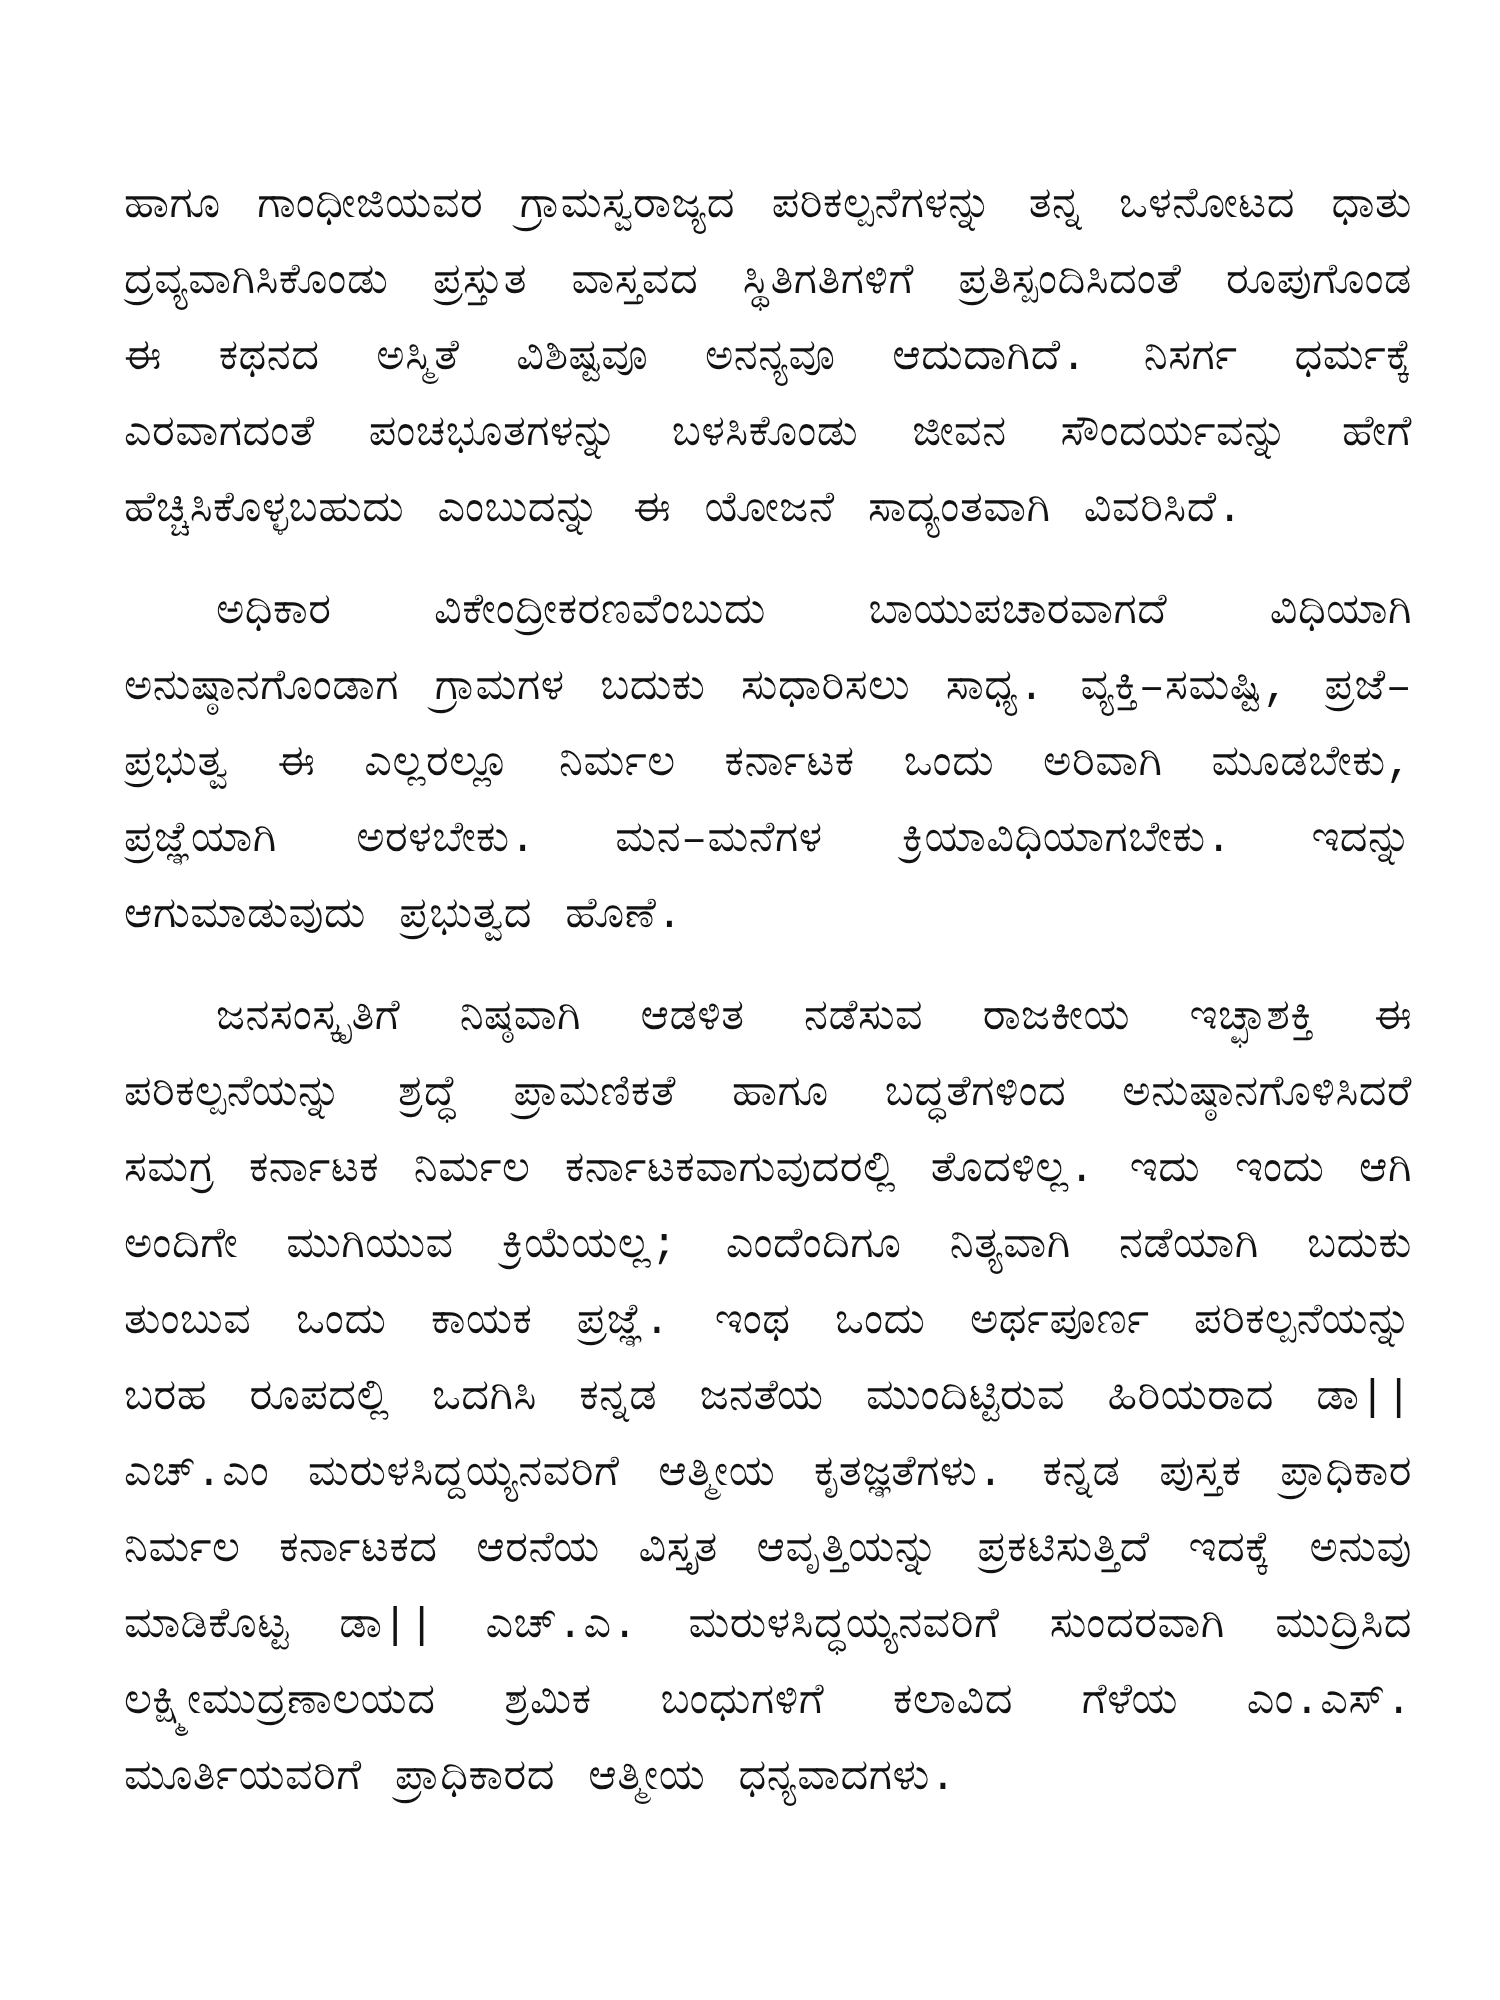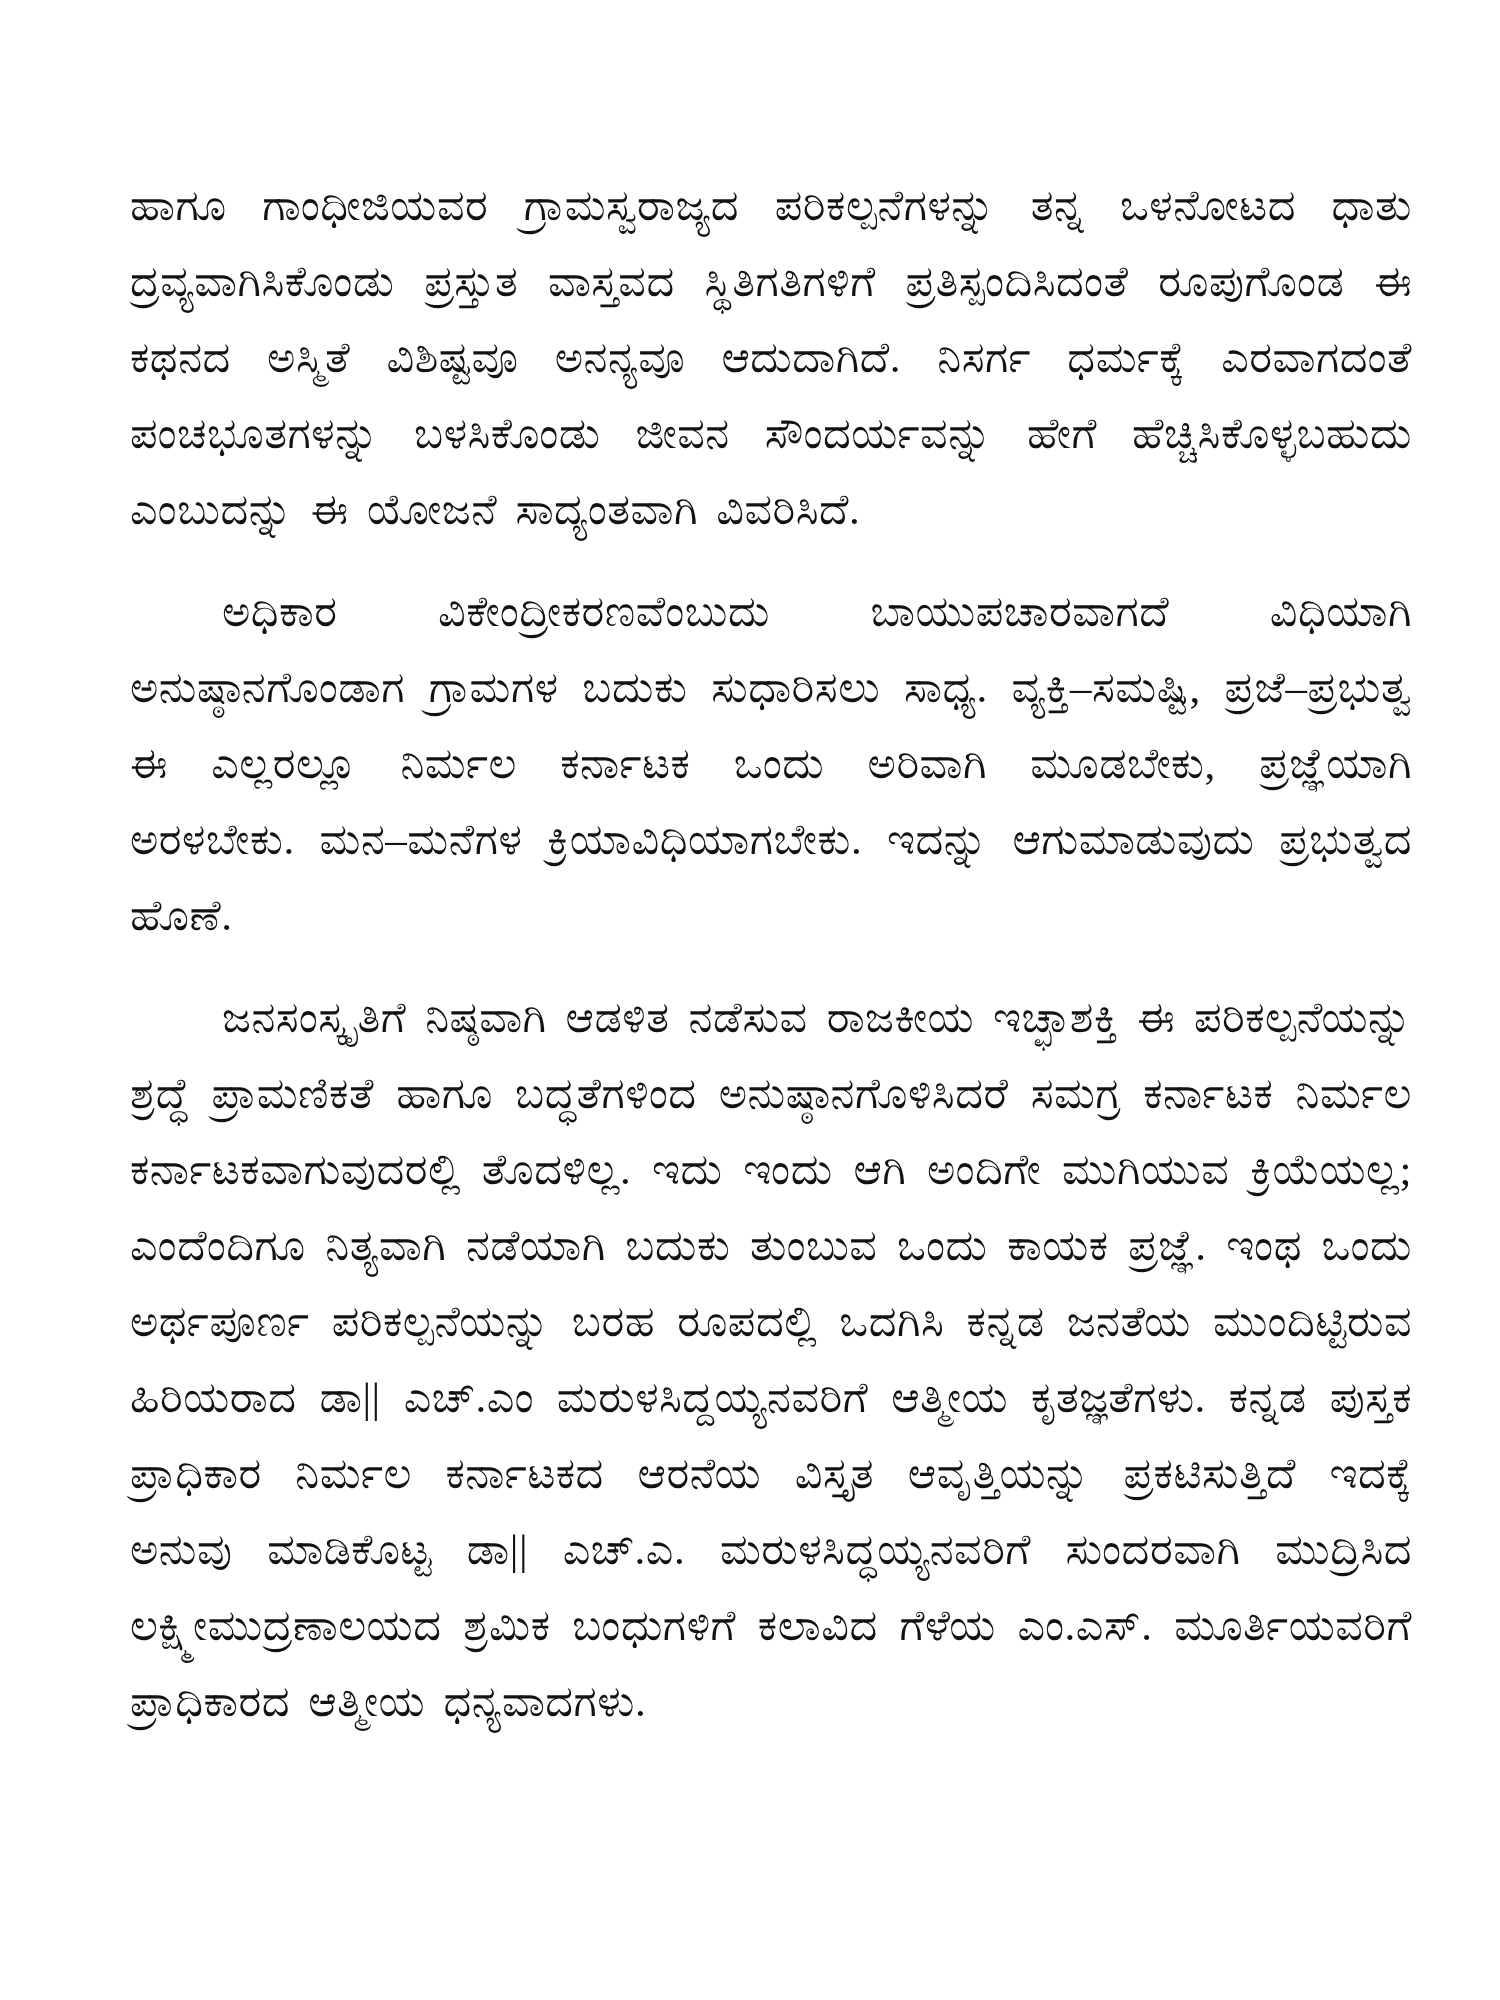--- a/index.html
+++ b/index.html
@@ -23,21 +23,22 @@
       width: 1300px;
       color: #121212;
       font-size: 43px;
       line-height: 76px;
       text-align: justify;
       word-spacing: 7px;
       letter-spacing: 0.5px;
       -webkit-font-smoothing: antialiased;
     }
     .text-block p {
-      margin: 0 0 26px 18px;
+      margin: 0 0 26px 12px;
+      font-family: Liberation Mono, monospace;
     }
     .text-block p.indented {
       text-indent: 92px;
     }
   </style>
 </head>
 <body>
 
 <div class="scan-page">
   <div class="text-block">

